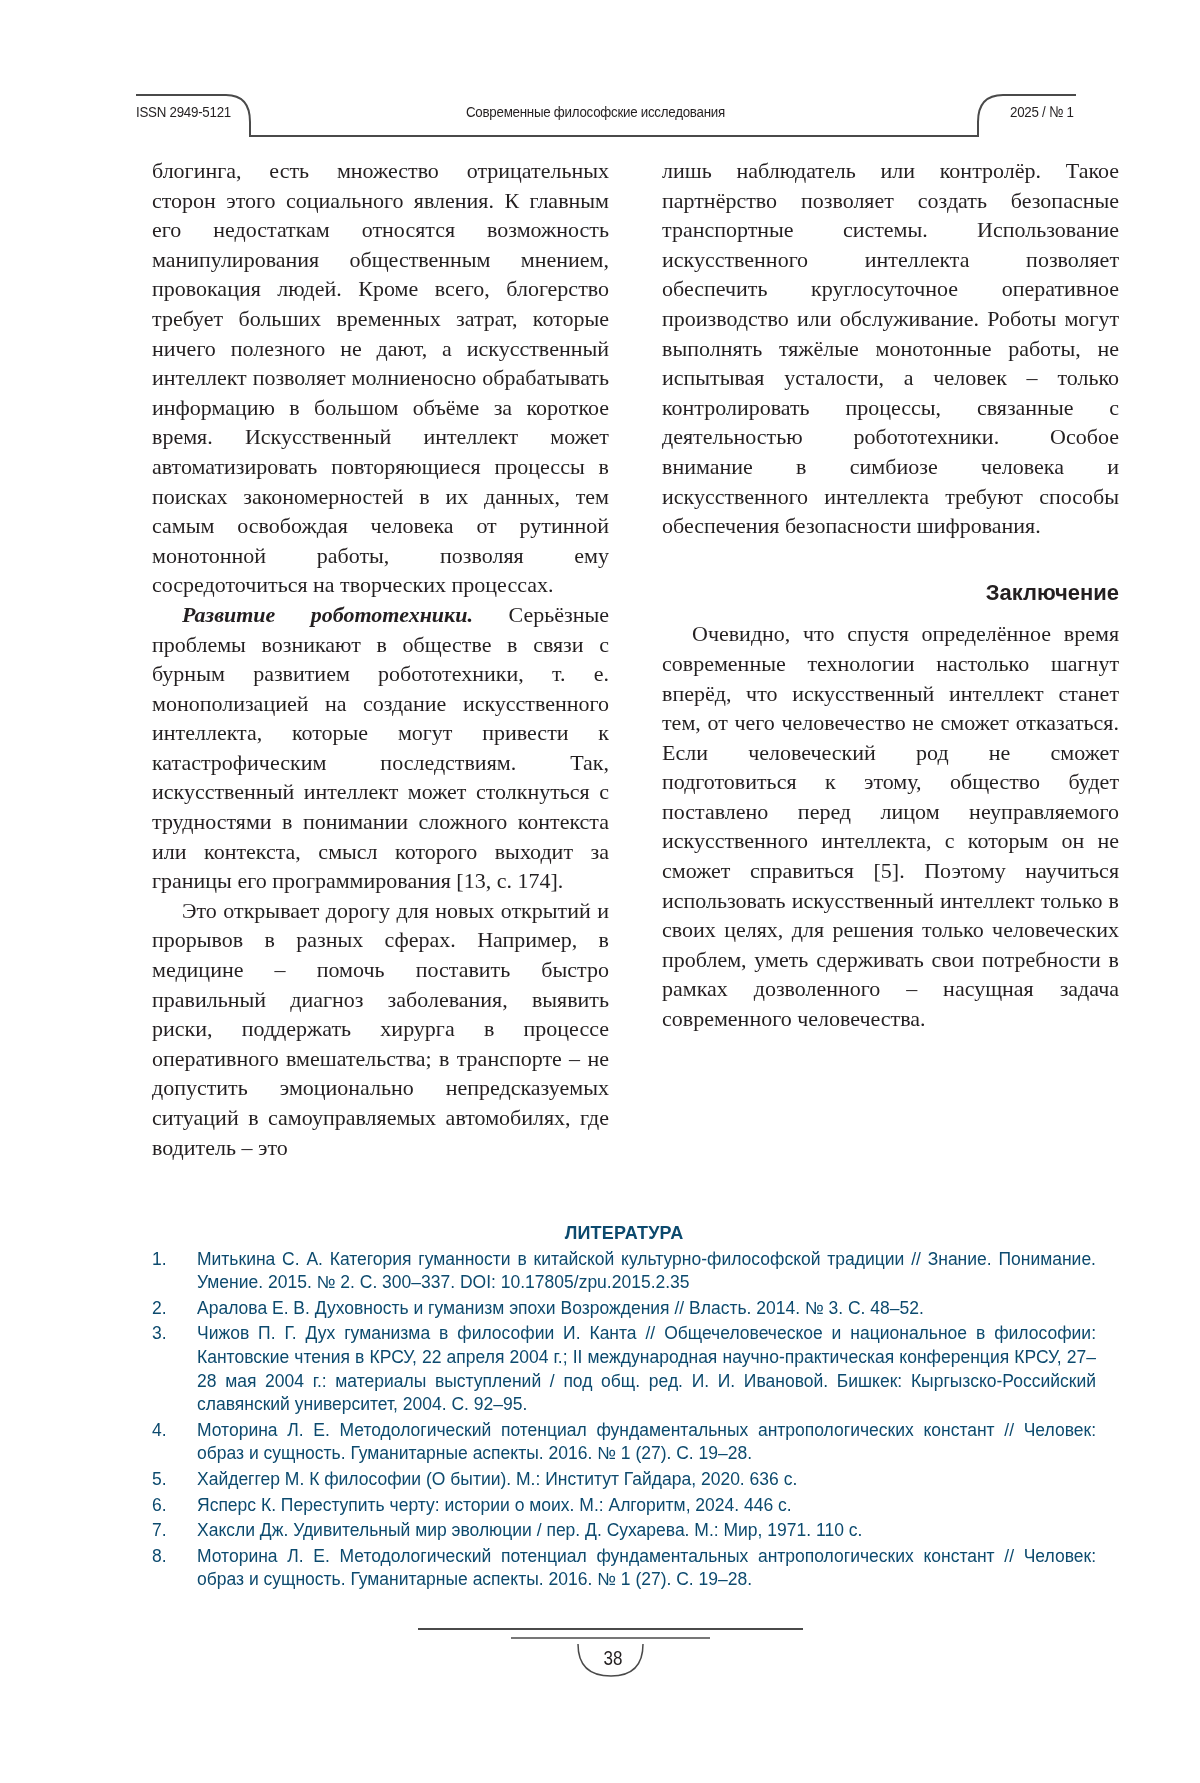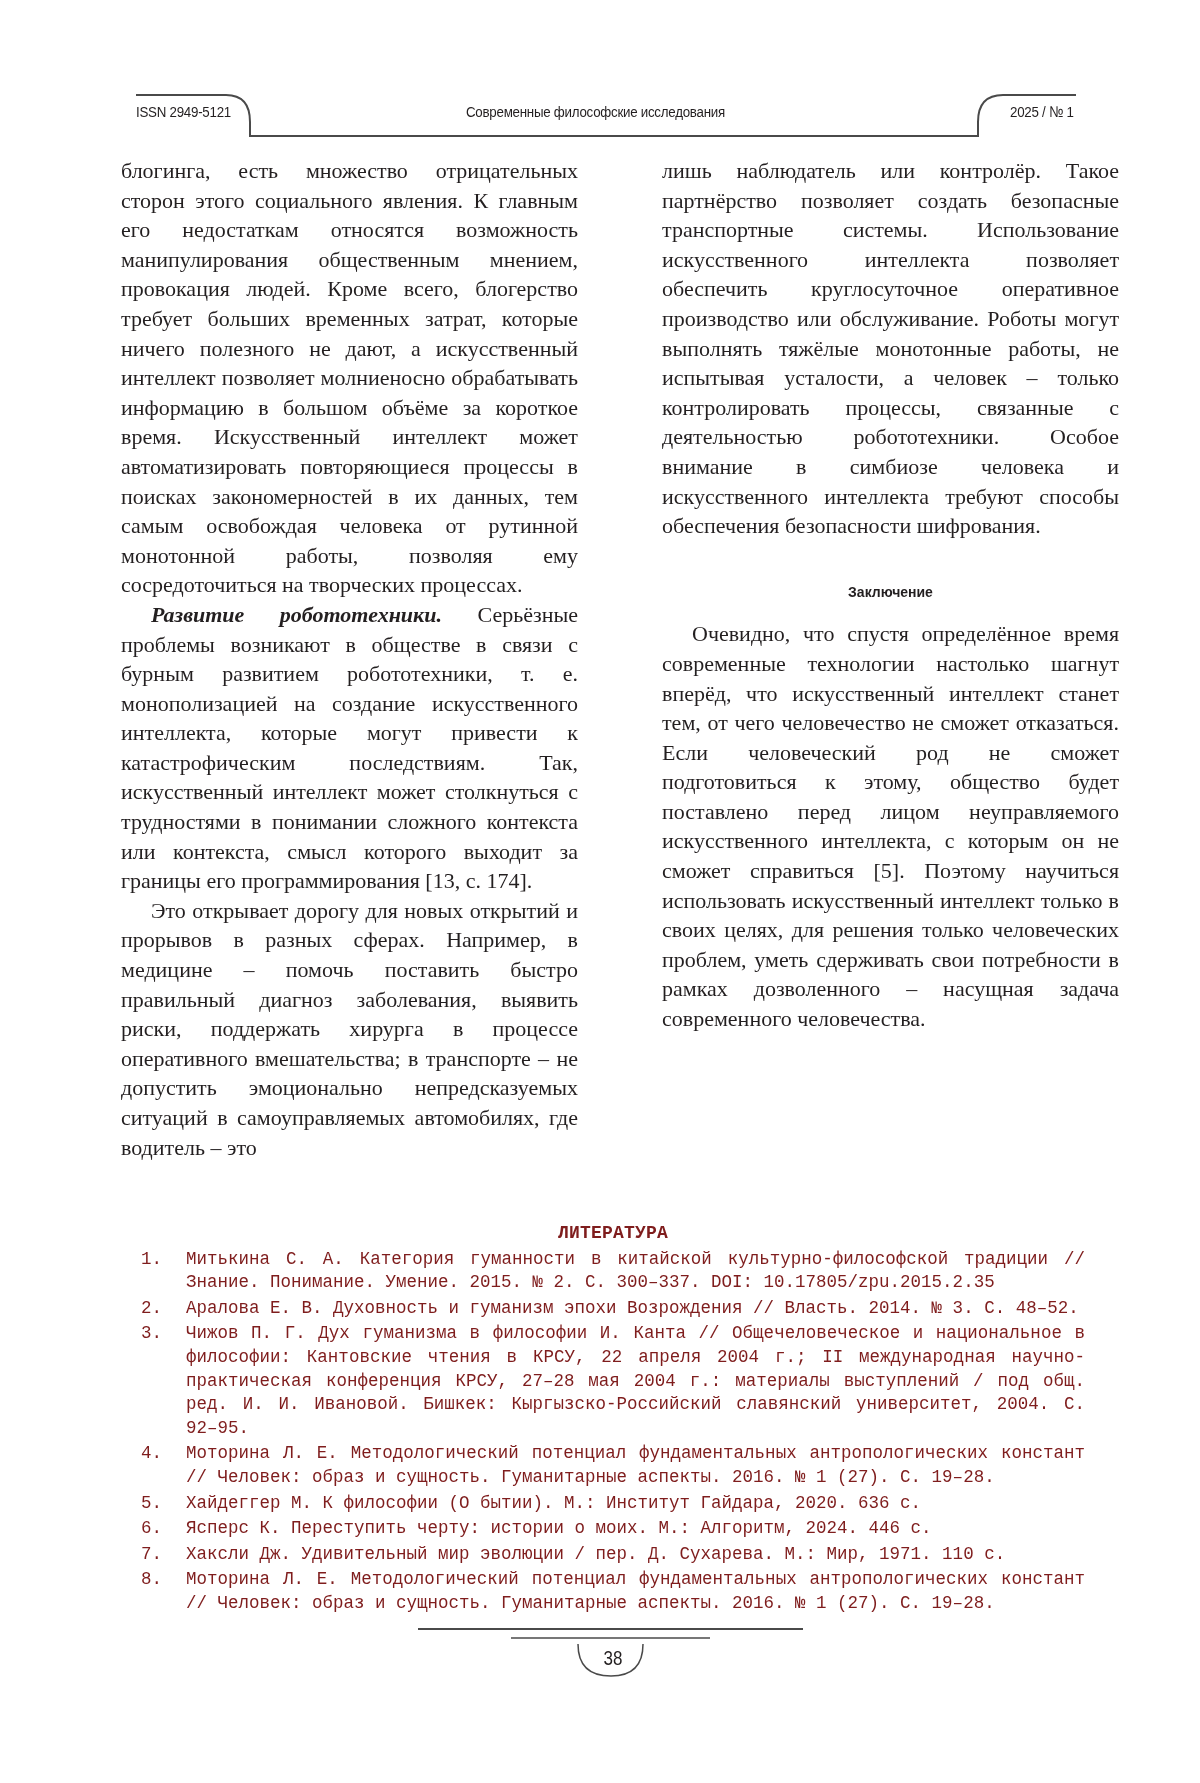--- a/index.html
+++ b/index.html
@@ -5,28 +5,28 @@
   html, body { margin: 0; padding: 0; background: #ffffff; }
   body { width: 1200px; height: 1783px; position: relative; overflow: hidden; color: #231f20; }
   .header { position: absolute; left: 0; top: 0; width: 1042px; height: 150px; text-decoration: underline; }
   .header svg { position: absolute; left: 0; top: 0; }
   .hdr-text { position: absolute; top: 103px; font-family: "Liberation Sans", sans-serif; font-size: 15.5px; letter-spacing: -0.3px; color: #231f20; transform: scaleX(0.86); transform-origin: left center; white-space: nowrap; }
   .hdr-issn { left: 136px; }
   .hdr-title { left: 466px; }
   .hdr-issue { left: 1010px; }
 
   .col { position: absolute; top: 156px; width: 457px; font-family: "Liberation Serif", serif; font-size: 22px; line-height: 29.6px; text-align: justify; color: #231f20; }
-  .col-left { left: 121px; }
+  .col-left { left: 152px; }
   .col-right { left: 622px; margin-left: 40px; }
   .col p { margin: 0; text-indent: 0; }
   .col p.ind { text-indent: 30px; }
   .lead-italic { font-weight: bold; font-style: italic; }
-  .section-heading { font-family: "Liberation Sans", sans-serif; font-weight: bold; font-size: 14px; text-align: center; margin: 37px 0 12px 0; text-indent: 0; }
+  .section-heading { font-family: "Liberation Sans", sans-serif; font-weight: bold; font-size: 22px; text-align: right; margin: 37px 0 12px 0; text-indent: 0; }
 
-  .refs { position: absolute; left: 141px; top: 1222px; width: 944px; font-family: Liberation Mono, monospace; font-size: 17.5px; line-height: 23.6px; color: #7f1d1d; }
+  .refs { position: absolute; left: 152px; top: 1222px; width: 944px; font-family: Liberation Sans, sans-serif; font-size: 17.5px; line-height: 23.6px; color: #0c4a6e; }
   .refs-title { text-align: center; font-weight: bold; font-size: 18px; margin: 0 0 2px 0; letter-spacing: 0.2px; }
   .ref-item { display: flex; margin: 0 0 2px 0; }
   .ref-num { width: 45px; flex: none; }
   .ref-text { flex: 1; text-align: justify; }
 
   .footer { position: absolute; left: 0; top: 1620px; width: 1200px; height: 100px; }
   .page-num { position: absolute; left: 588px; top: 1647px; width: 50px; text-align: center; font-family: "Liberation Sans", sans-serif; font-size: 20px; transform: scaleX(0.85); color: #231f20; }
 </style>
 </head>
 <body>

